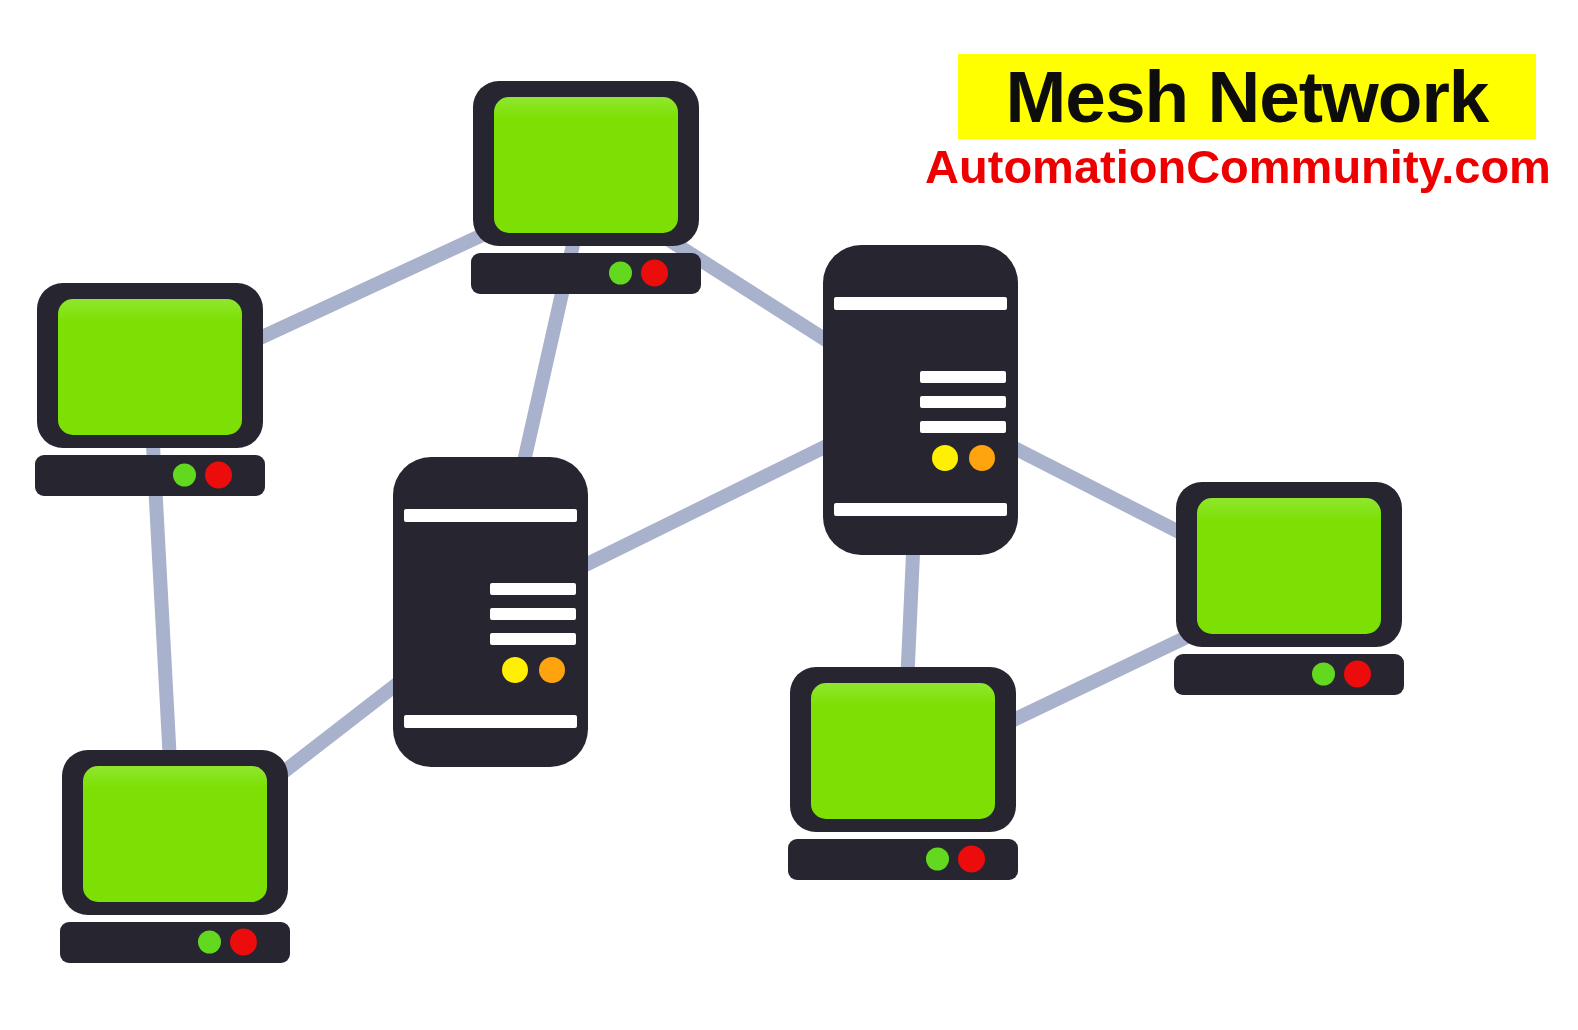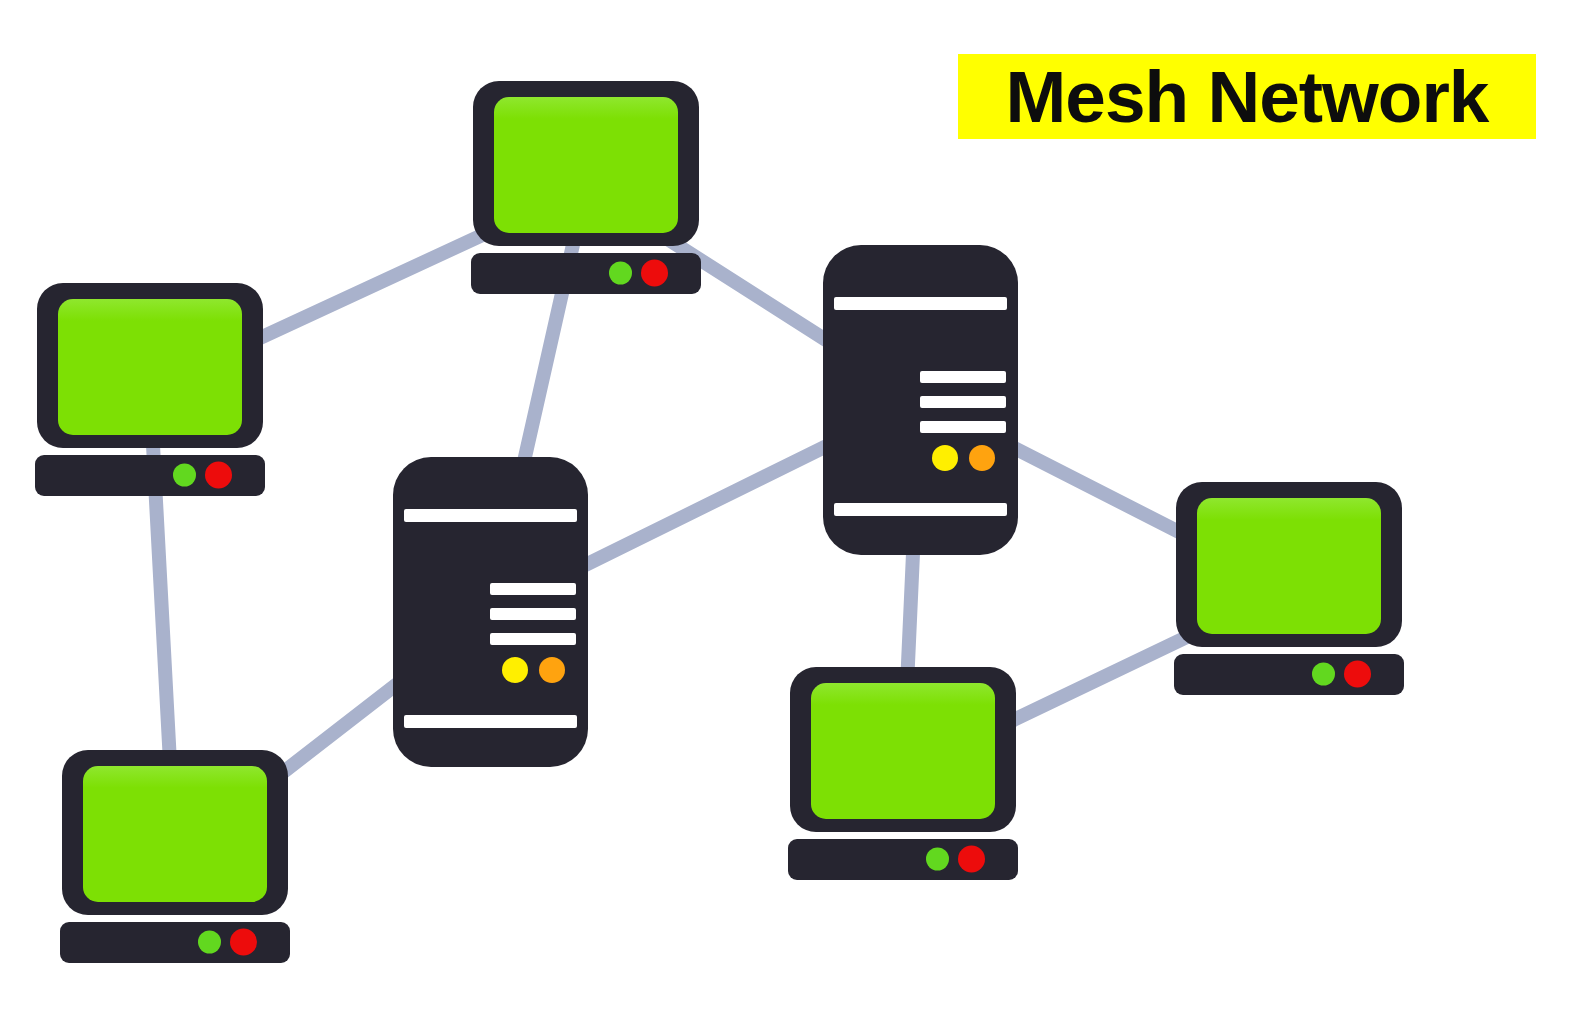--- a/index.html
+++ b/index.html
@@ -138,13 +138,14 @@
         </div>
         <div class="base">
           <span class="led led-green"></span>
           <span class="led led-red"></span>
         </div>
       </div>
     </div>
   <div class="title-box">
     <span>Mesh Network</span>
   </div>
+  <div class="subtitle">AutomationCommunity.com</div>
 </div>
 
 </body></html>

